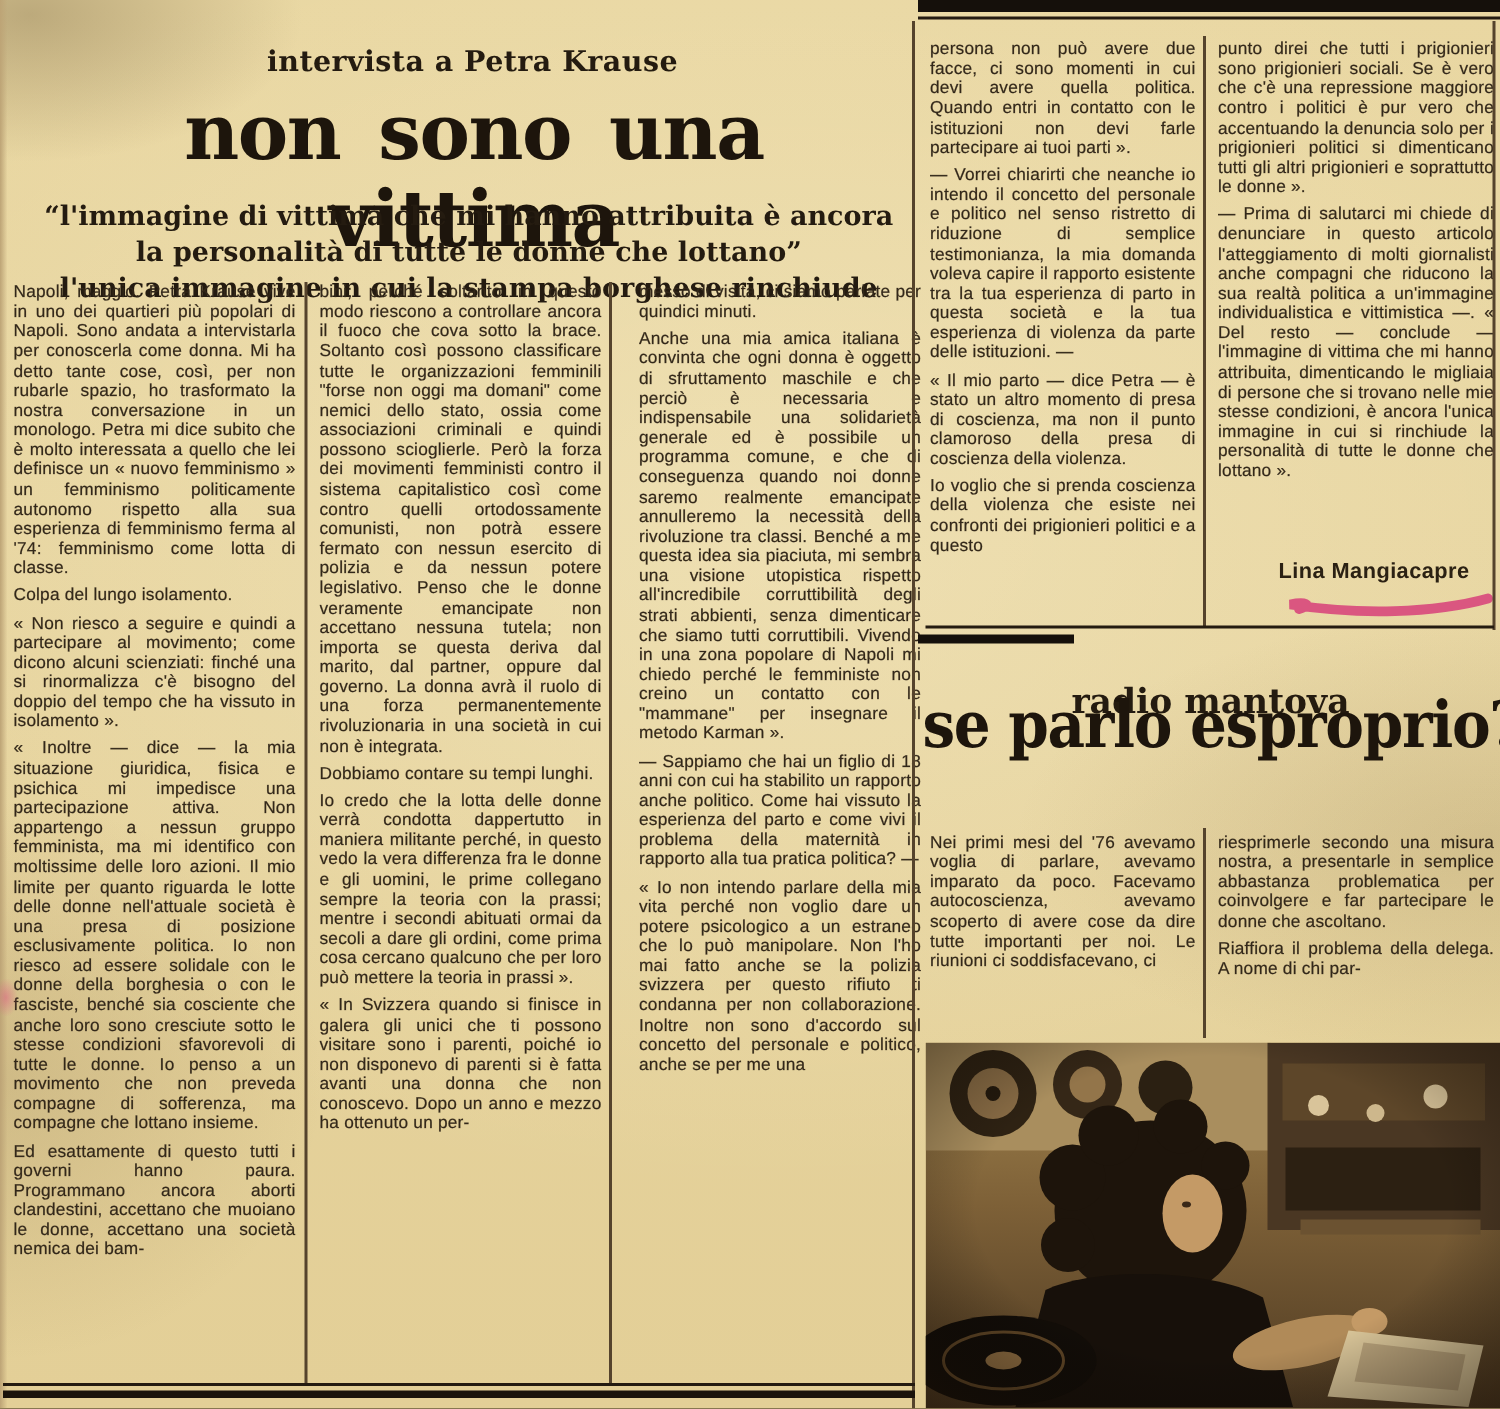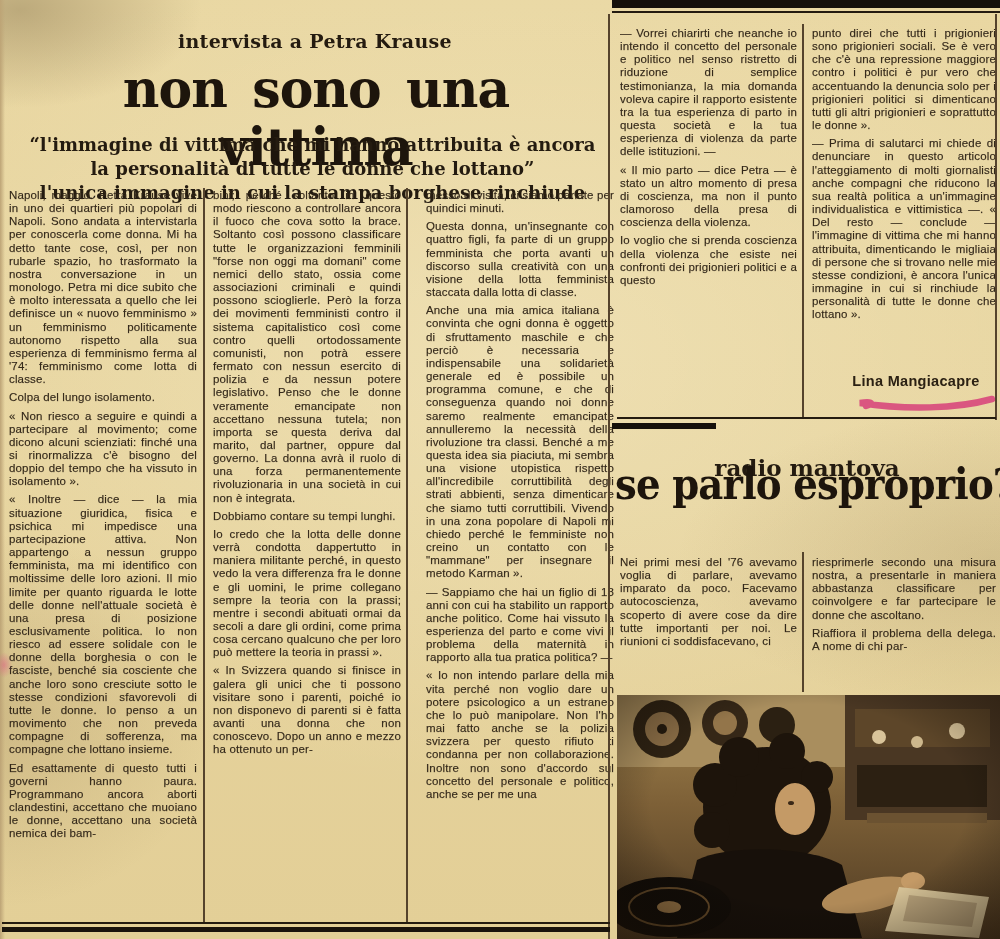--- a/index.html
+++ b/index.html
@@ -89,26 +89,26 @@
     <p>Ed esattamente di questo tutti i governi hanno paura. Programmano ancora aborti clandestini, accettano che muoiano le donne, accettano una società nemica dei bam-</p>
   </div>
   <div class="col" id="col2">
     <p>bini; perché soltanto in questo modo riescono a controllare ancora il fuoco che cova sotto la brace. Soltanto così possono classificare tutte le organizzazioni femminili "forse non oggi ma domani" come nemici dello stato, ossia come associazioni criminali e quindi possono scioglierle. Però la forza dei movimenti femministi contro il sistema capitalistico così come contro quelli ortodossamente comunisti, non potrà essere fermato con nessun esercito di polizia e da nessun potere legislativo. Penso che le donne veramente emancipate non accettano nessuna tutela; non importa se questa deriva dal marito, dal partner, oppure dal governo. La donna avrà il ruolo di una forza permanentemente rivoluzionaria in una società in cui non è integrata.</p>
     <p>Dobbiamo contare su tempi lunghi.</p>
     <p>Io credo che la lotta delle donne verrà condotta dappertutto in maniera militante perché, in questo vedo la vera differenza fra le donne e gli uomini, le prime collegano sempre la teoria con la prassi; mentre i secondi abituati ormai da secoli a dare gli ordini, come prima cosa cercano qualcuno che per loro può mettere la teoria in prassi ».</p>
     <p>« In Svizzera quando si finisce in galera gli unici che ti possono visitare sono i parenti, poiché io non disponevo di parenti si è fatta avanti una donna che non conoscevo. Dopo un anno e mezzo ha ottenuto un per-</p>
   </div>
   <div class="col" id="col3">
     <p>messo di visita, ci siamo parlate per quindici minuti.</p>
-    <p>Questa donna, un'insegnante con quattro figli, fa parte di un gruppo femminista che porta avanti un discorso sulla creatività con una visione della lotta femminista staccata dalla lotta di classe.</p>
     <p>Anche una mia amica italiana è convinta che ogni donna è oggetto di sfruttamento maschile e che perciò è necessaria e indispensabile una solidarietà generale ed è possibile un programma comune, e che di conseguenza quando noi donne saremo realmente emancipate annulleremo la necessità della rivoluzione tra classi. Benché a me questa idea sia piaciuta, mi sembra una visione utopistica rispetto all'incredibile corruttibilità degli strati abbienti, senza dimenticare che siamo tutti corruttibili. Vivendo in una zona popolare di Napoli mi chiedo perché le femministe non creino un contatto con le "mammane" per insegnare il metodo Karman ».</p>
     <p>— Sappiamo che hai un figlio di 18 anni con cui ha stabilito un rapporto anche politico. Come hai vissuto la esperienza del parto e come vivi il problema della maternità in rapporto alla tua pratica politica? —</p>
     <p>« Io non intendo parlare della mia vita perché non voglio dare un potere psicologico a un estraneo che lo può manipolare. Non l'ho mai fatto anche se la polizia svizzera per questo rifiuto ti condanna per non collaborazione. Inoltre non sono d'accordo sul concetto del personale e politico, anche se per me una</p>
   </div>
   <div class="col" id="col4a">
+    <p>persona non può avere due facce, ci sono momenti in cui devi avere quella politica. Quando entri in contatto con le istituzioni non devi farle partecipare ai tuoi parti ».</p>
     <p>— Vorrei chiarirti che neanche io intendo il concetto del personale e politico nel senso ristretto di riduzione di semplice testimonianza, la mia domanda voleva capire il rapporto esistente tra la tua esperienza di parto in questa società e la tua esperienza di violenza da parte delle istituzioni. —</p>
     <p>« Il mio parto — dice Petra — è stato un altro momento di presa di coscienza, ma non il punto clamoroso della presa di coscienza della violenza.</p>
     <p>Io voglio che si prenda coscienza della violenza che esiste nei confronti dei prigionieri politici e a questo</p>
   </div>
   <div class="col" id="col5a">
     <p>punto direi che tutti i prigionieri sono prigionieri sociali. Se è vero che c'è una repressione maggiore contro i politici è pur vero che accentuando la denuncia solo per i prigionieri politici si dimenticano tutti gli altri prigionieri e soprattutto le donne ».</p>
     <p>— Prima di salutarci mi chiede di denunciare in questo articolo l'atteggiamento di molti giornalisti anche compagni che riducono la sua realtà politica a un'immagine individualistica e vittimistica —. « Del resto — conclude — l'immagine di vittima che mi hanno attribuita, dimenticando le migliaia di persone che si trovano nelle mie stesse condizioni, è ancora l'unica immagine in cui si rinchiude la personalità di tutte le donne che lottano ».</p>
   </div>
   <div id="byline">Lina Mangiacapre</div>
 
@@ -131,21 +131,21 @@
   <div class="hrule" id="midrule2"></div>
   <div class="hrule" id="botrule1"></div>
   <div class="hrule" id="botrule2"></div>
 
   <div class="kicker" id="a2-kicker">radio mantova</div>
   <div id="a2-headline">se parlo esproprio?</div>
   <div class="col" id="a2col1">
     <p>Nei primi mesi del '76 avevamo voglia di parlare, avevamo imparato da poco. Facevamo autocoscienza, avevamo scoperto di avere cose da dire tutte importanti per noi. Le riunioni ci soddisfacevano, ci</p>
   </div>
   <div class="col" id="a2col2">
-    <p>riesprimerle secondo una misura nostra, a presentarle in maniera abbastanza classificare per coinvolgere e far partecipare le donne che ascoltano.</p>
+    <p>riesprimerle secondo una misura nostra, a presentarle in semplice abbastanza problematica per coinvolgere e far partecipare le donne che ascoltano.</p>
     <p>Riaffiora il problema della delega. A nome di chi par-</p>
   </div>
 
   <div id="photo" title="donna con capelli ricci tra registratori a bobine e dischi">
     <svg width="383" height="244" viewBox="0 0 383 244">
       <defs>
         <radialGradient id="vig" cx="50%" cy="45%" r="75%">
           <stop offset="55%" stop-color="rgba(0,0,0,0)"></stop>
           <stop offset="100%" stop-color="rgba(25,15,5,0.55)"></stop>
         </radialGradient>

